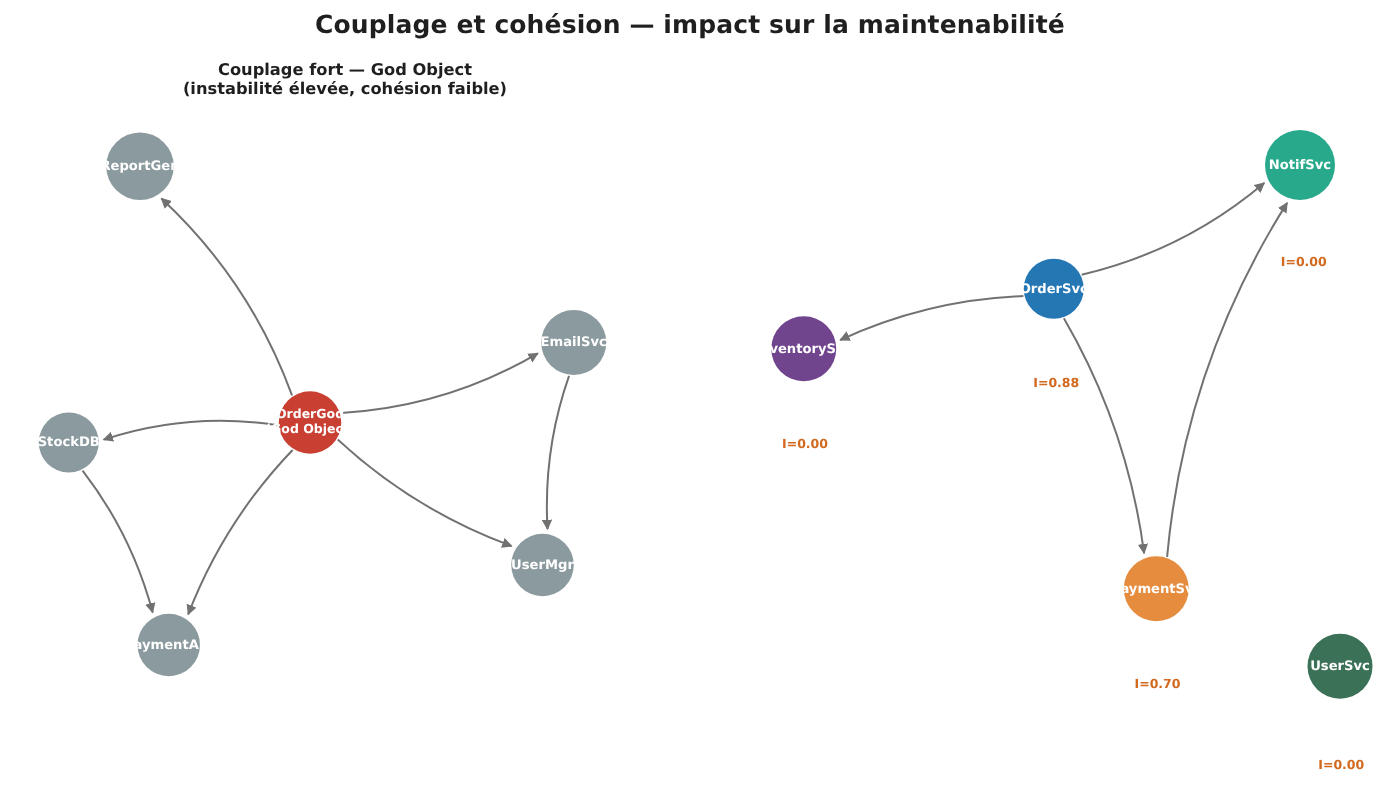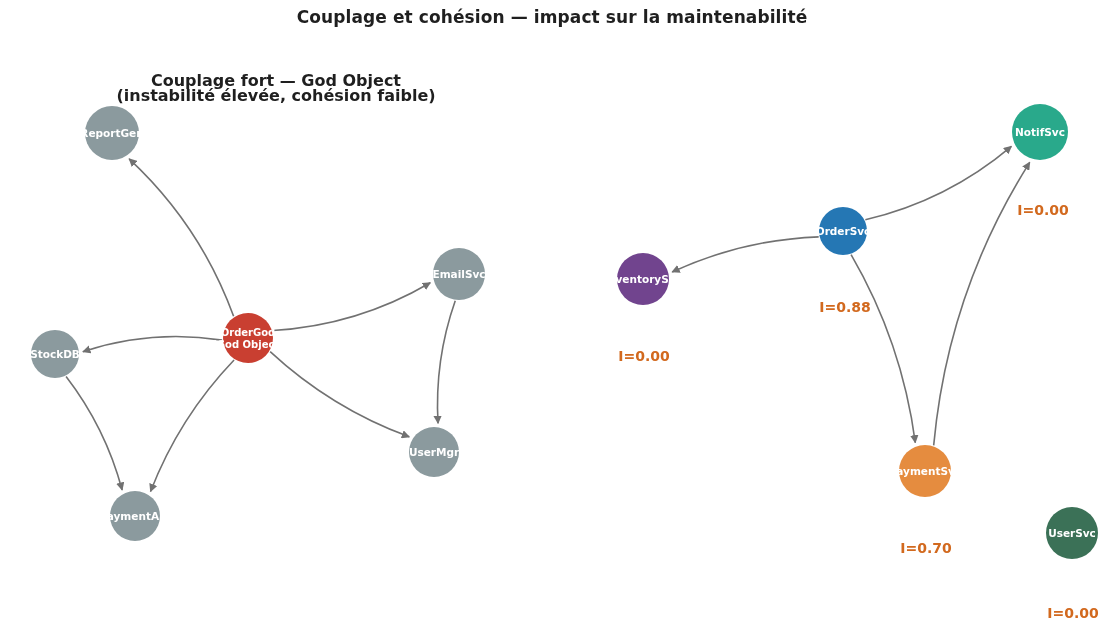--- a/index.html
+++ b/index.html
@@ -10,32 +10,31 @@
     font-family:"DejaVu Sans","Liberation Sans",sans-serif;
     overflow:hidden;
     position:relative;
   }
   #stage{position:relative;width:1104px;height:628px;}
 
   .fig-title{
     position:absolute;
     left:0;top:7px;width:1104px;
     text-align:center;
-    font-size:17px;font-weight:bold;
+    font-size:20px;font-weight:bold;
     color:#1f1f1f;
     letter-spacing:0.1px;
   }
   .panel-title{
     position:absolute;
     text-align:center;
-    font-size:16px;font-weight:bold;
+    font-size:13px;font-weight:bold;
     color:#1f1f1f;
     line-height:15px;
     white-space:pre-line;
-    margin-top:24px;
   }
   #title-left{left:20px;top:49px;width:512px;}
   #title-right{left:572px;top:49px;width:512px;}
 
   svg.graph{position:absolute;left:0;top:0;width:1104px;height:628px;overflow:visible;}
 
   .node-label{
     font-family:"DejaVu Sans","Liberation Sans",sans-serif;
     font-size:10.5px;
     font-weight:bold;
@@ -46,21 +45,21 @@
   }
   .node-label.two-line{font-size:10px;}
   .edge{
     fill:none;
     stroke:#666666;
     stroke-width:1.6;
     opacity:0.92;
   }
   .inst-label{
     position:absolute;
-    font-size:14px;
+    font-size:10px;
     font-weight:bold;
     color:#d2691e;
     white-space:nowrap;
     transform:translate(-50%,-50%);
     text-align:right;
   }
 </style>
 </head>
 <body>
 

